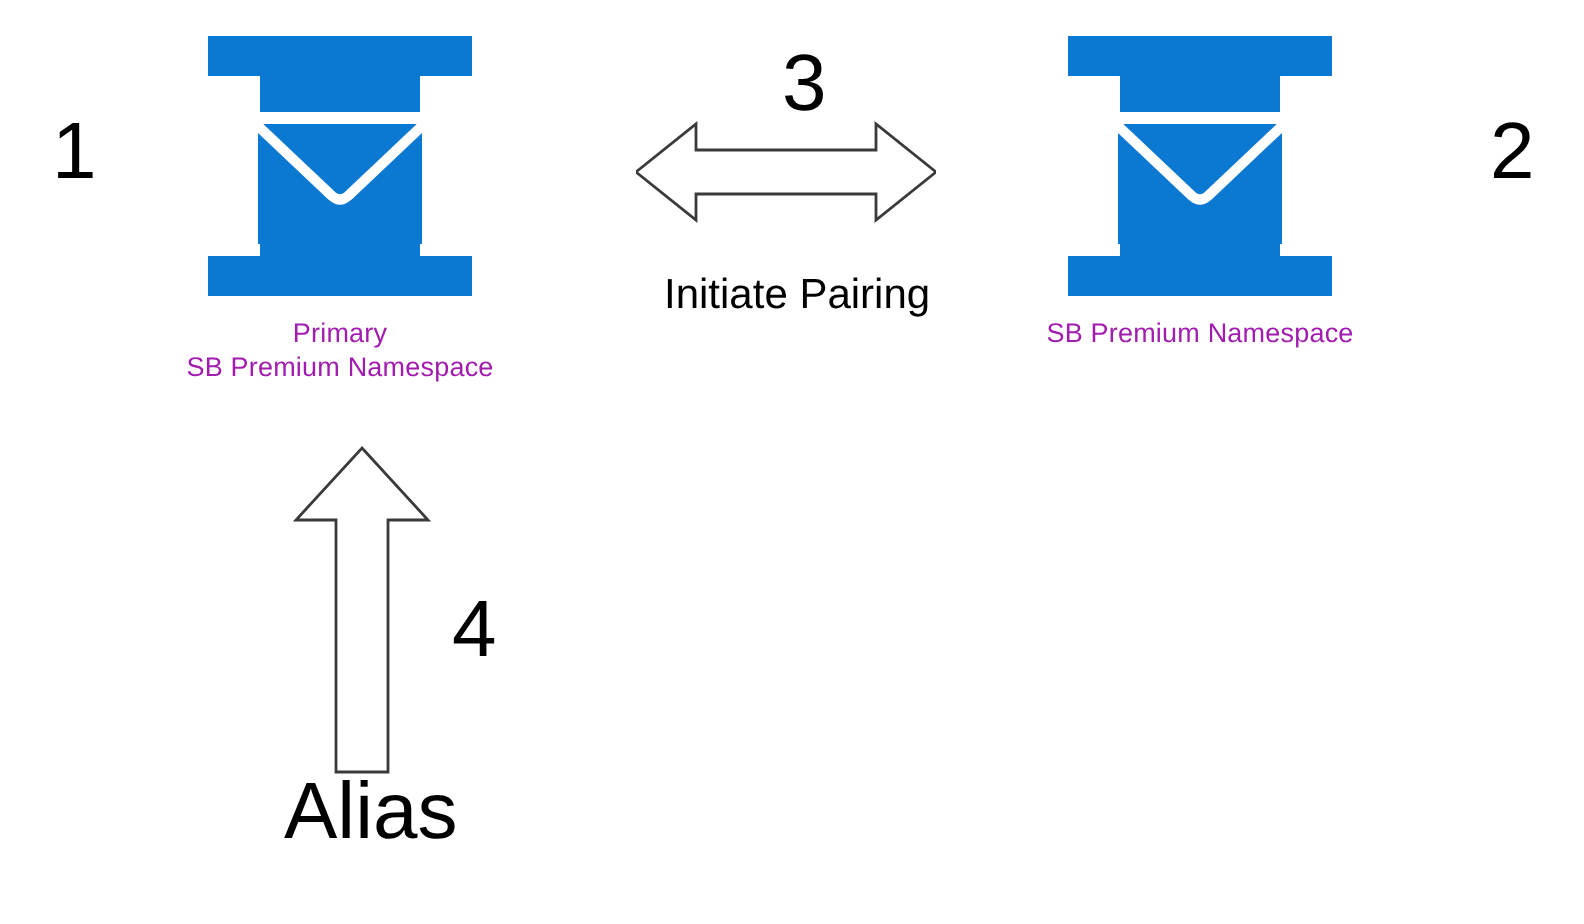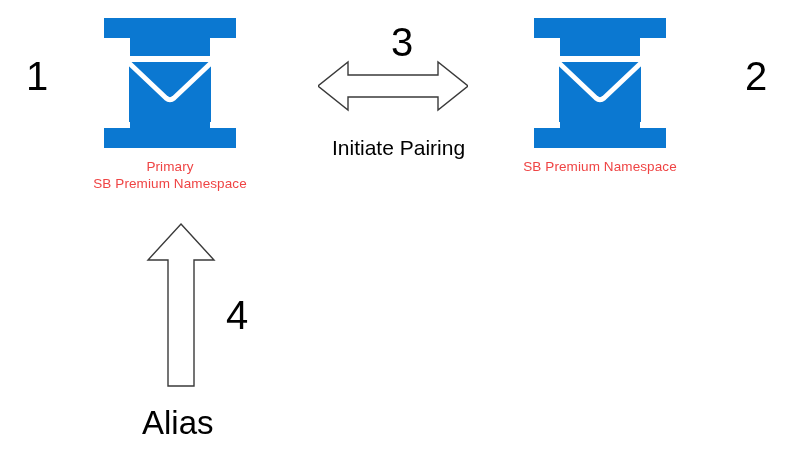--- a/index.html
+++ b/index.html
@@ -51,21 +51,21 @@
     margin: 0 auto;
     width: 132px;
     height: 130px;
   }
 
   .namespace-caption {
     margin-top: 10px;
     font-family: "Liberation Sans", sans-serif;
     font-size: 13.5px;
     line-height: 17px;
-    color: #ef4444;
+    color: #a21caf;
     letter-spacing: 0.1px;
   }
   .namespace-caption .caption-line {
     display: block;
     white-space: nowrap;
   }
 
   
   .arrow-shape {
     position: absolute;
@@ -91,22 +91,22 @@
     white-space: nowrap;
   }
   #pairing-arrow-label {
     left: 332px;
     top: 120px;
     font-size: 21px;
     margin-top: 16px;
   }
   #alias-arrow-label {
     left: 142px;
-    top: 404px;
-    font-size: 33px;
+    top: 384px;
+    font-size: 40px;
   }
 </style>
 </head>
 <body>
 
 <div id="diagram-canvas">
 
   <div class="step-number" id="step-number-1">1</div>
 
   <div class="step-number" id="step-number-2">2</div>

